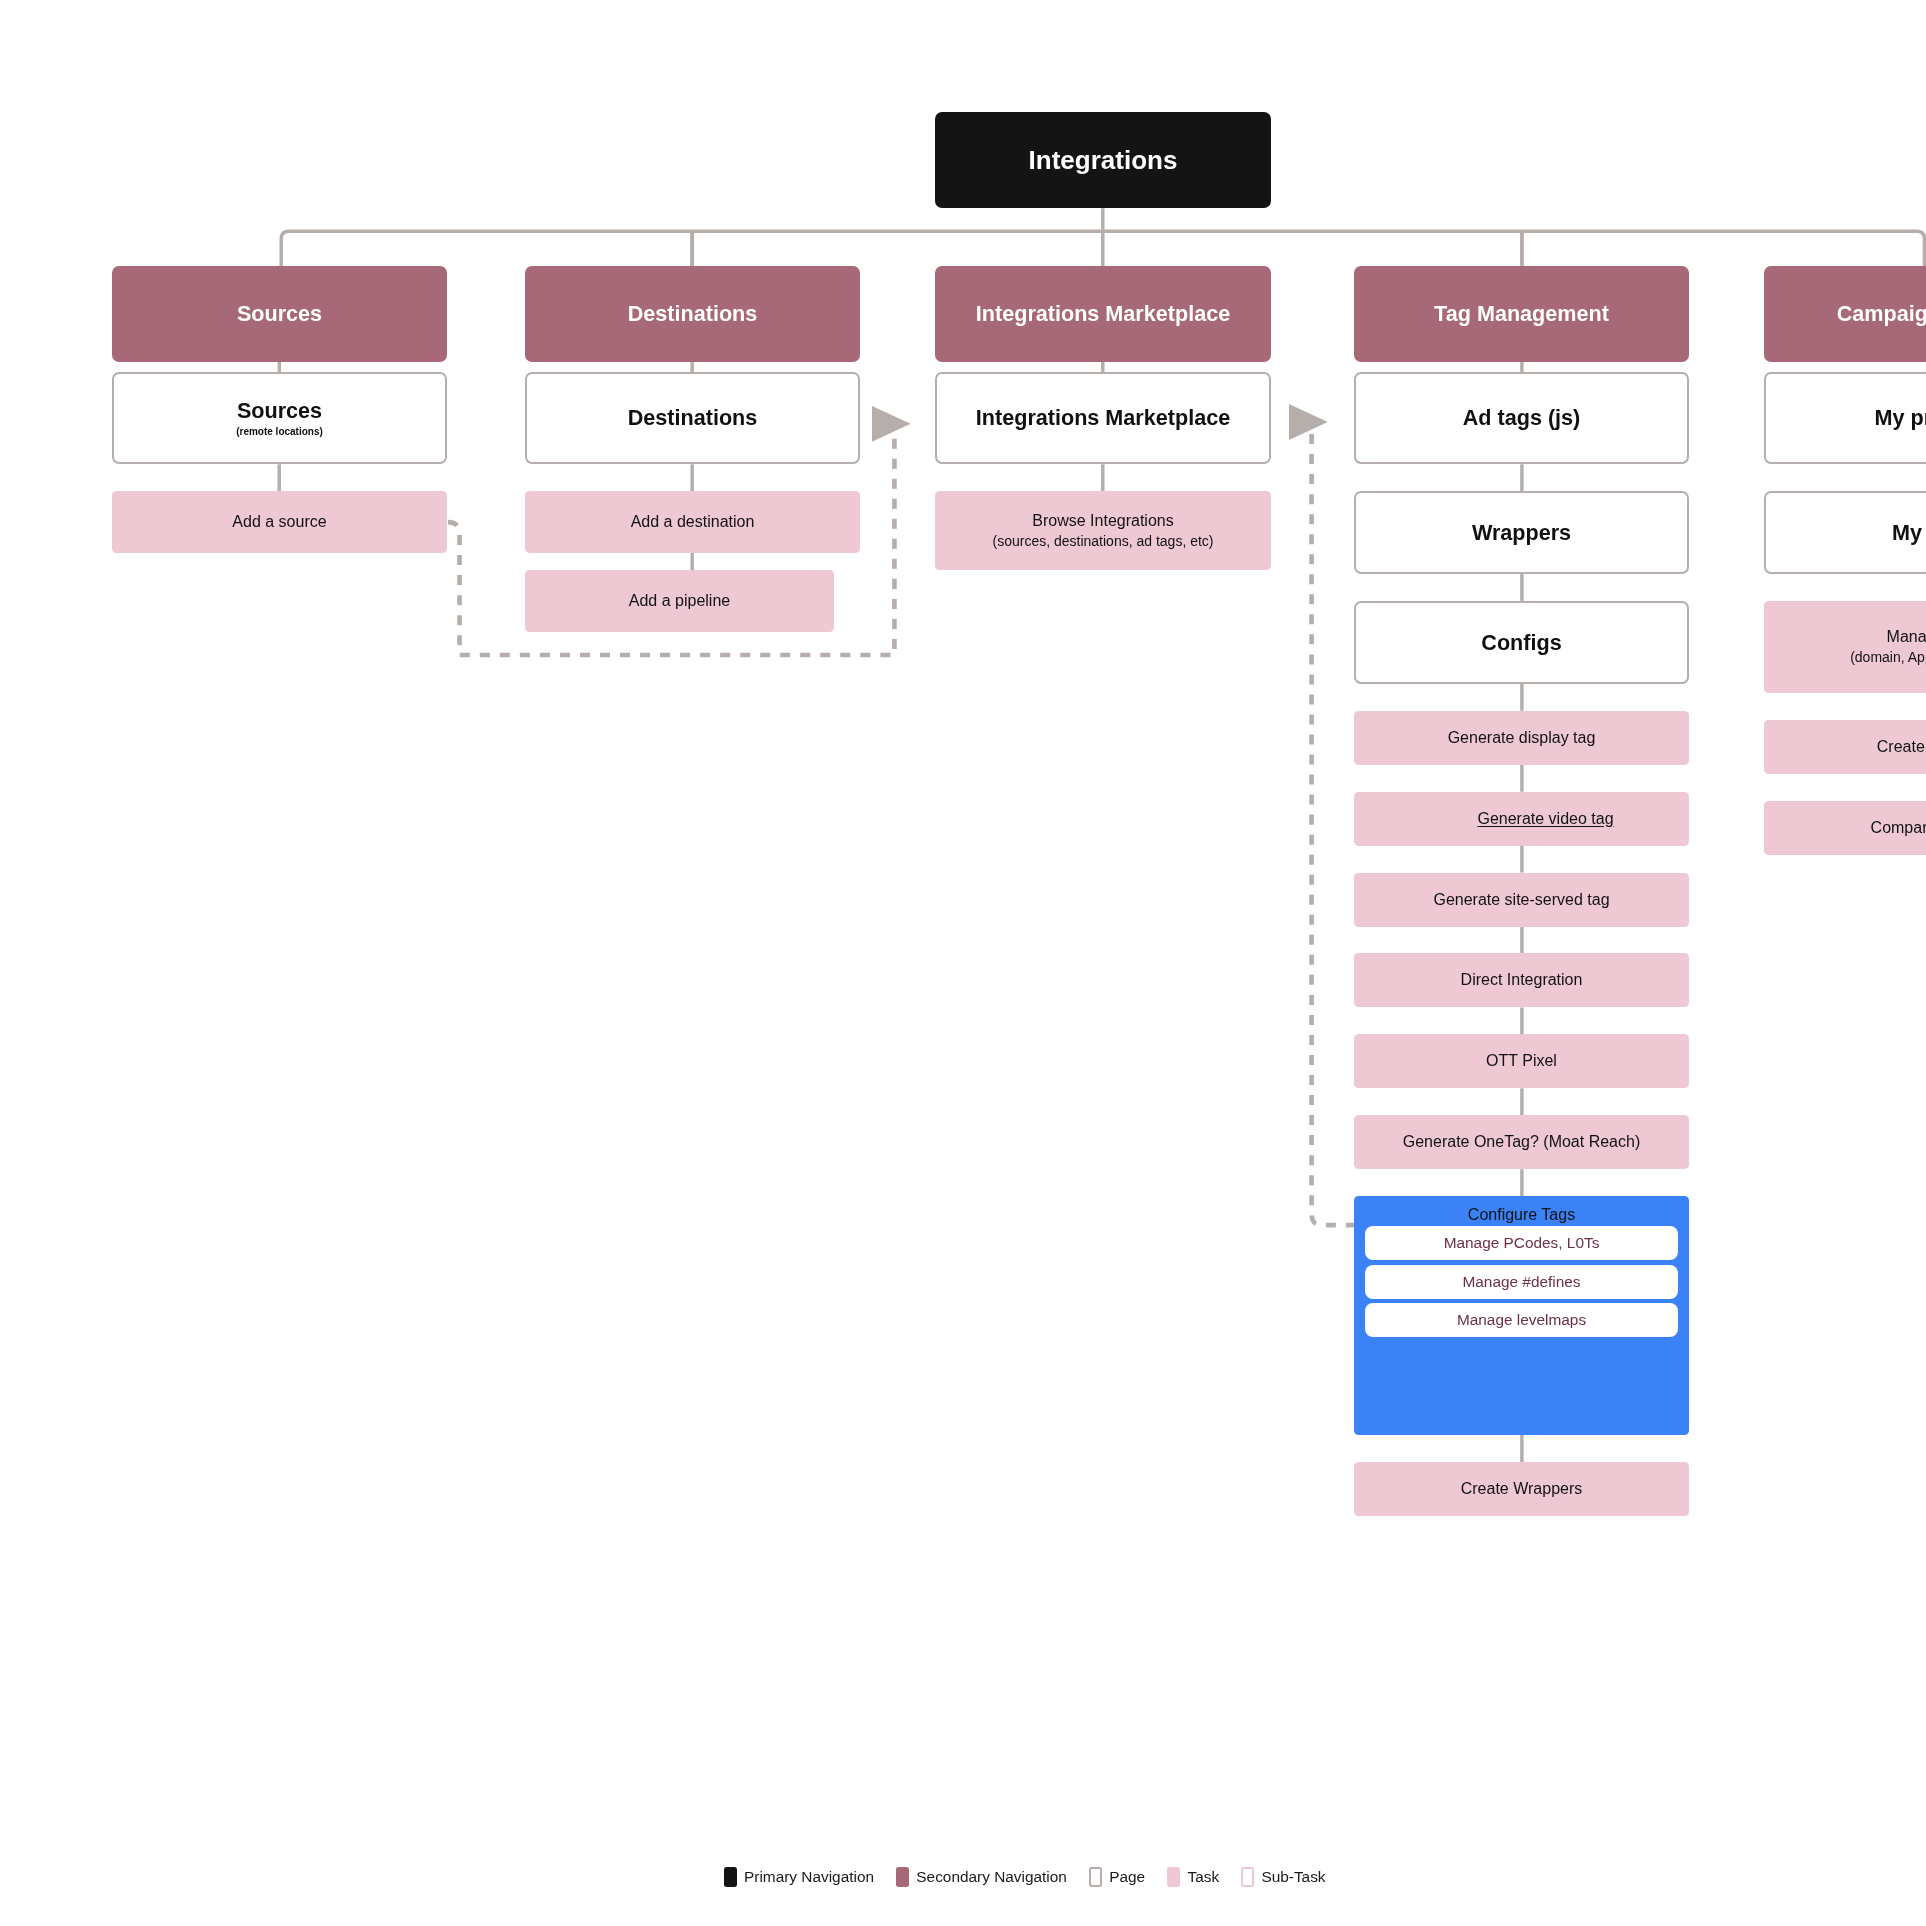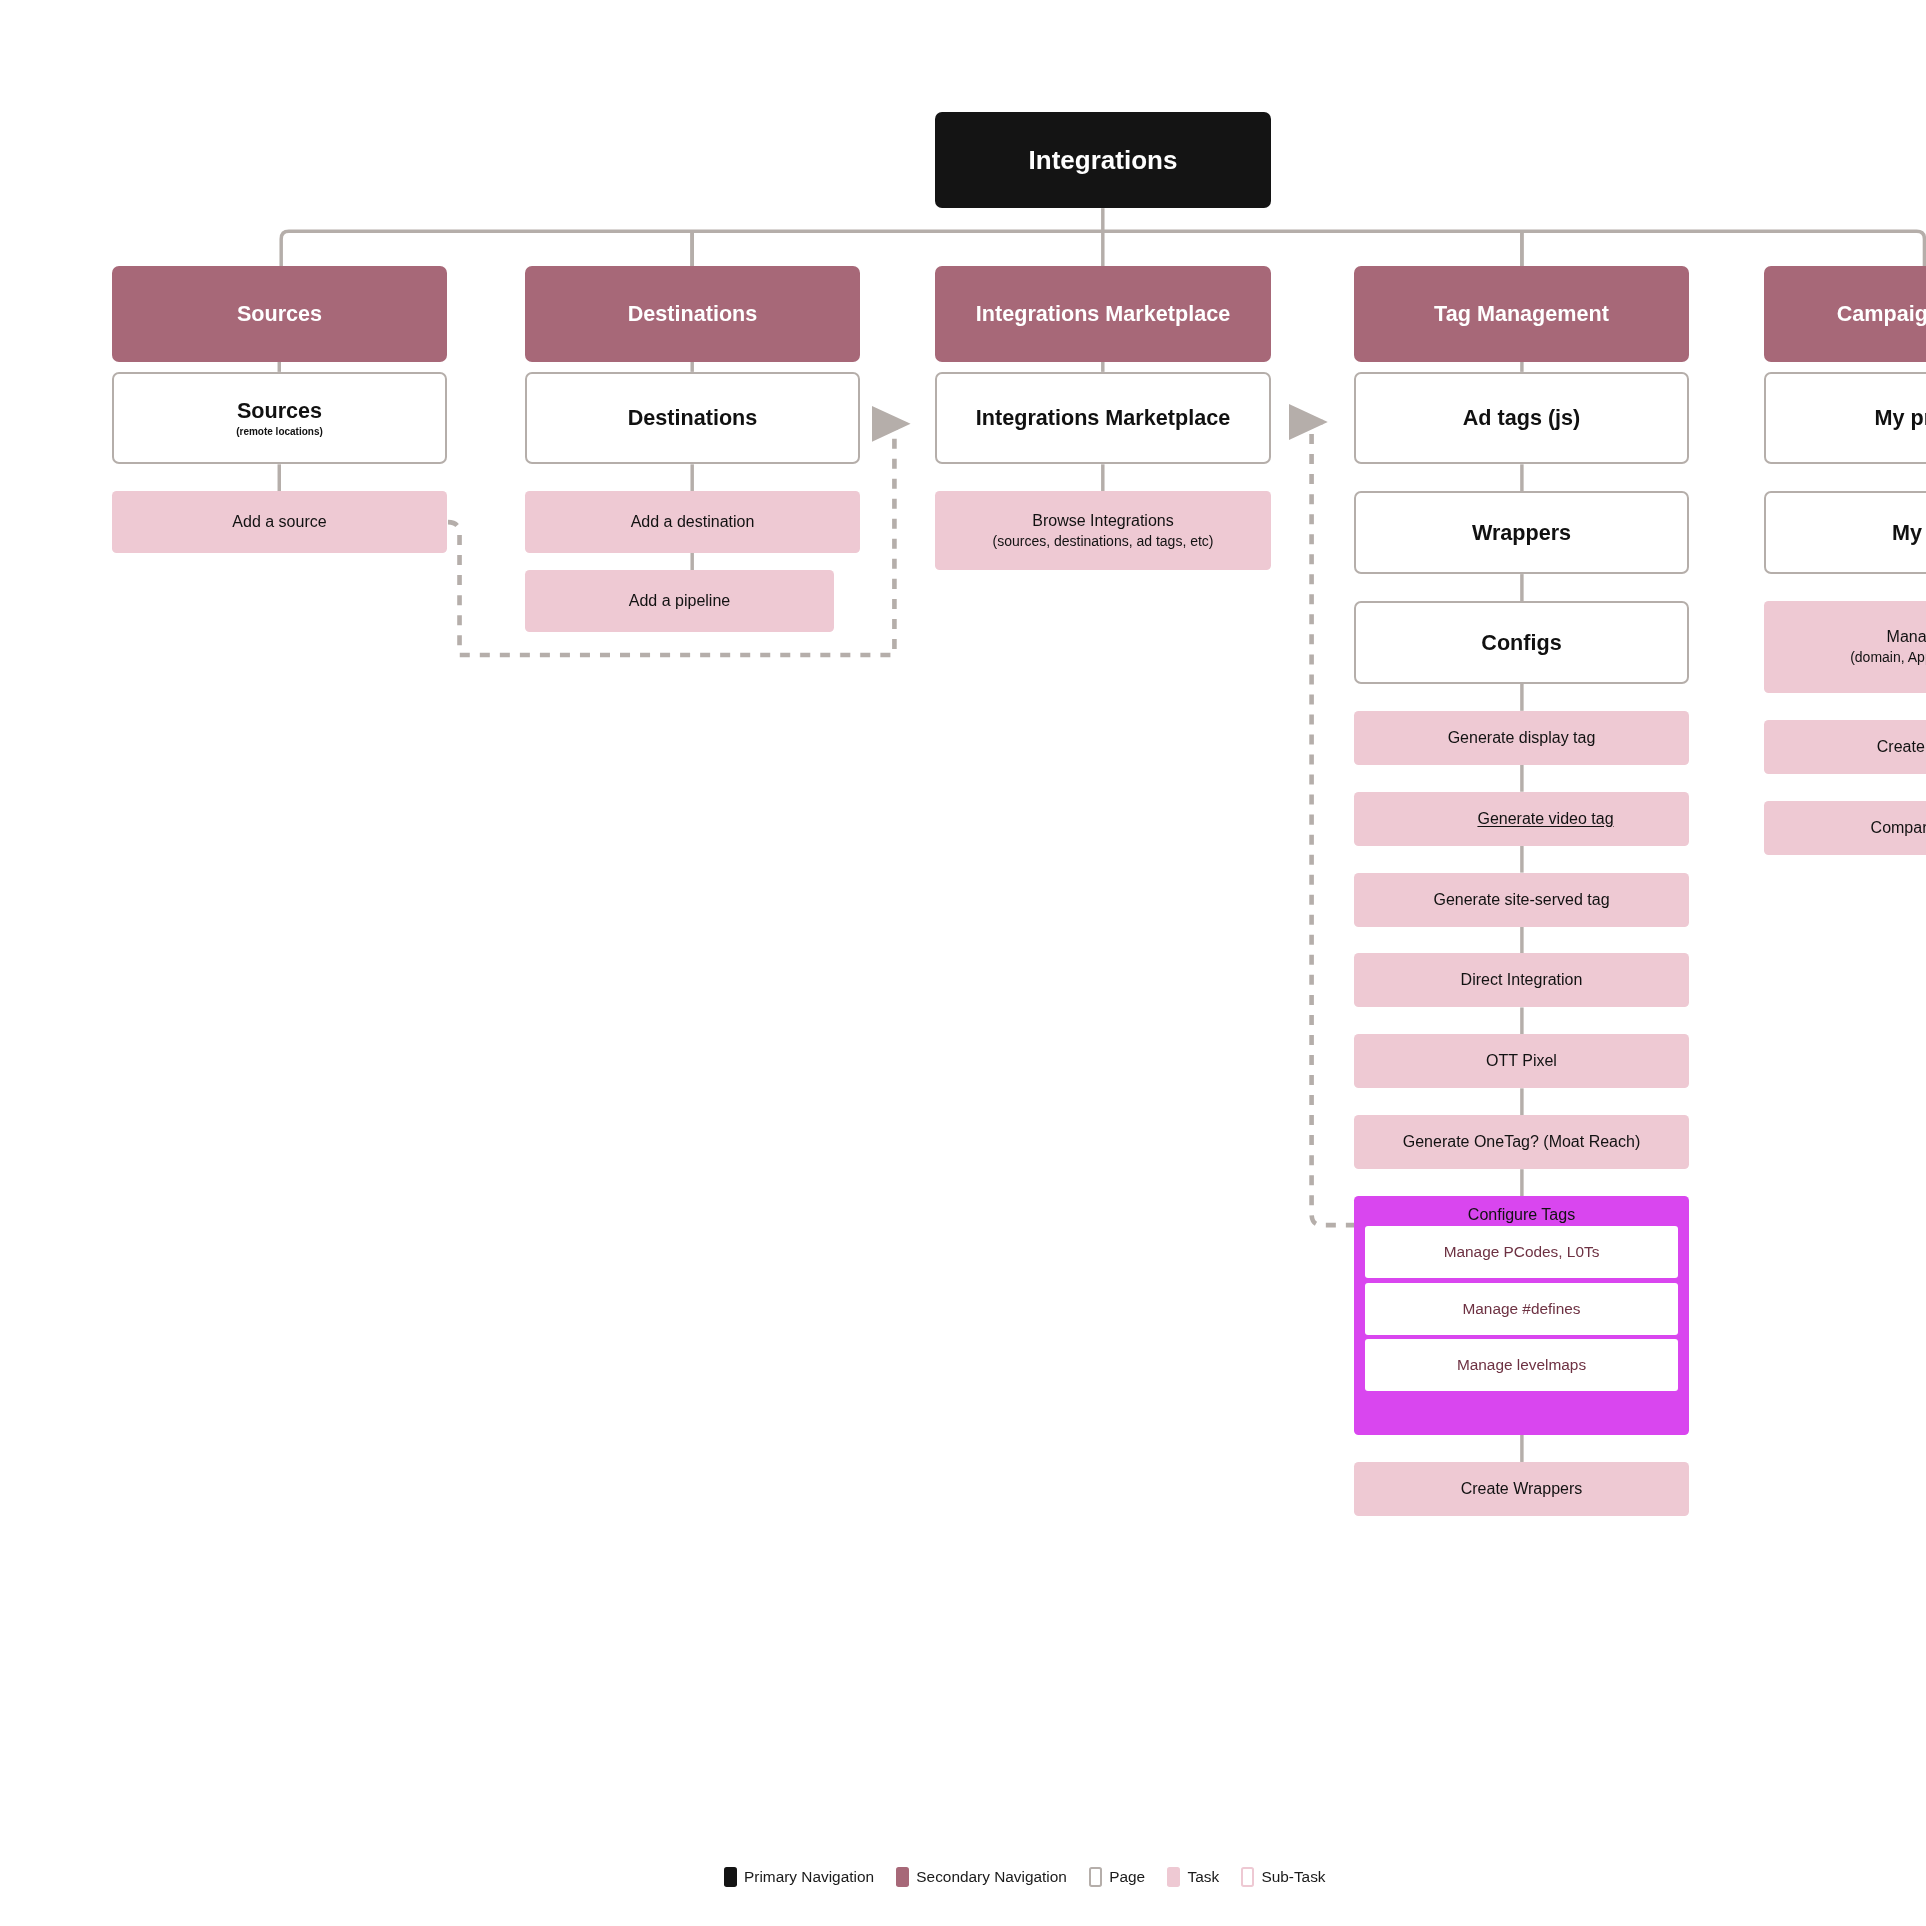--- a/index.html
+++ b/index.html
@@ -71,21 +71,21 @@
   }
   .n-task .sub{
     font-size:14px;
     font-weight:400;
     margin-top:2.3px;
   }
   .n-task.u .lbl{text-decoration:underline;text-underline-offset:2.3px;}
 
   
   .n-group{
-    background:#d946ef;
+    background:#3b82f6;
     border-radius:4.6px;
     display:flex;
     flex-direction:column;
     align-items:center;
     padding:0;
   }
   .n-group > .grouptitle{
     font-size:16px;
     color:#121212;
     width:100%;
@@ -98,22 +98,22 @@
     box-sizing:border-box;
     padding:0 10.8px 8.5px 10.8px;
     display:flex;
     flex-direction:column;
     gap:4.6px;
   }
   .n-subtask{
     background:#ffffff;
     color:#6d3142;
     font-size:15.4px;
-    border-radius:3px;
-    height:52px;
+    border-radius:8px;
+    height:34px;
     display:flex;
     align-items:center;
     justify-content:center;
     text-align:center;
   }
 
   
   #legend{
     position:absolute;
     left:724px;

